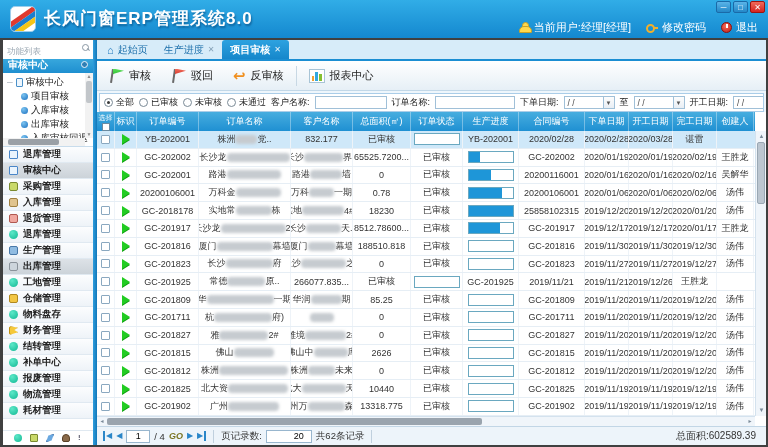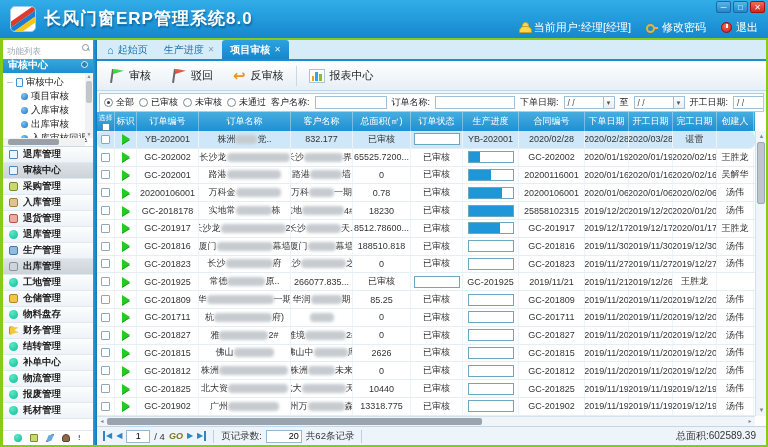--- a/index.html
+++ b/index.html
@@ -1,18 +1,18 @@
 <!DOCTYPE html>
 <html><head>
 <meta charset="utf-8">
 <style>
 *{margin:0;padding:0;box-sizing:border-box;}
 html,body{width:768px;height:447px;overflow:hidden;}
 body{font-family:"Liberation Sans","DejaVu Sans",sans-serif;}
-.window{position:relative;width:768px;height:447px;background:#84cc16;overflow:hidden;}
+.window{position:relative;width:768px;height:447px;background:#404040;overflow:hidden;}
 
 .titlebar{position:absolute;left:0;top:0;right:0;height:38px;background:linear-gradient(#31ade7,#1488cf);}
 .logo{position:absolute;left:10px;top:6px;width:26px;height:26px;border-radius:5px;background:#fff;border:1px solid #9ecdea;overflow:hidden;}
 .logo i{position:absolute;display:block;height:5px;width:34px;transform:rotate(-35deg);}
 .logo i:nth-child(1){background:#e03a2e;top:6px;left:-4px;}
 .logo i:nth-child(2){background:#1b7fd0;top:12px;left:-4px;}
 .logo i:nth-child(3){background:#f5c518;top:18px;left:-4px;}
 .app-title{position:absolute;left:44px;top:7px;font-size:17px;font-weight:bold;color:#fff;letter-spacing:1px;text-shadow:1px 2px 2px rgba(0,60,110,.55);}
 .win-controls{position:absolute;right:3px;top:1px;display:flex;gap:2px;}
 .win-btn{width:15px;height:12px;font-size:8px;line-height:11px;text-align:center;color:#fff;border:1px solid #1a6aa8;background:linear-gradient(#5ab4e8,#2388c8);border-radius:2px;}
@@ -104,40 +104,40 @@
 .datebox{width:40px;height:13px;border:1px solid #a0c0d8;font-size:8.5px;color:#444;padding-left:3px;line-height:12px;background:#fff;}
 .datedd{width:11px;height:13px;border:1px solid #a0c0d8;border-left:none;background:linear-gradient(#fdfdfd,#e8eef4);font-size:6px;color:#555;text-align:center;line-height:12px;}
 
 .grid{flex:1;position:relative;background:#fff;overflow:hidden;
   --cols:18px 22px 62px 92px 62px 58px 52px 56px 66px 44px 44px 44px 37px;}
 .ghead{position:absolute;left:0;top:0;right:11px;height:19px;display:grid;grid-template-columns:var(--cols);background:linear-gradient(#47addf,#1f90d2);}
 .hcell{display:flex;flex-direction:column;align-items:center;justify-content:center;color:#fff;font-size:9px;border-right:1px solid rgba(255,255,255,.35);overflow:hidden;line-height:9px;}
 .hcheck{width:8px;height:8px;background:#fff;border:1px solid #6a8aa0;margin-top:1px;}
 .gbody{position:absolute;left:0;top:19px;right:11px;bottom:10px;overflow:hidden;}
 .grow{display:grid;grid-template-columns:var(--cols);height:17.8px;background:#fff;border-bottom:1px solid #e6eef5;}
-.grow.selected{background:#cfe8f9;border-radius:6px;}
+.grow.selected{background:#cfe8f9;}
 .gcell{display:flex;align-items:center;justify-content:center;font-size:9px;color:#333;border-right:1px solid #eef3f8;overflow:hidden;white-space:nowrap;padding:0 1px;}
 .cb{width:9px;height:9px;background:#fff;border:1px solid #8aa8c0;border-radius:1px;}
 .tri{width:0;height:0;border-left:8px solid #22cc22;border-top:5px solid transparent;border-bottom:5px solid transparent;filter:drop-shadow(0 1px 0 #0a9a0a);}
 .blur{display:inline-block;height:9px;border-radius:4px;background:#c6cbd0;filter:blur(1.5px);vertical-align:middle;flex:0 0 auto;}
 .pbar{width:46px;height:12px;border:1px solid #6aa8c0;background:#fff;}
 .pfill{height:100%;background:#1e96d8;}
 .gvscroll{position:absolute;right:0;top:19px;bottom:10px;width:11px;background:#f0f5fa;border-left:1px solid #d4e2ee;}
 .gvscroll .ar{position:absolute;left:0;width:11px;font-size:6px;color:#7a8a98;text-align:center;line-height:9px;}
 .gvscroll .thumb{position:absolute;left:1px;right:1px;top:11px;height:62px;background:#bcc6d0;border:1px solid #9aa8b4;border-radius:2px;}
 .ghscroll{position:absolute;left:0;right:11px;bottom:0;height:10px;background:#f0f5fa;border-top:1px solid #d4e2ee;}
 .ghscroll .thumb{position:absolute;top:1px;bottom:1px;left:10px;width:57%;background:#9aa4ae;border-radius:2px;}
 .ghscroll .ar{position:absolute;top:0;width:10px;font-size:6px;color:#7a8a98;text-align:center;line-height:9px;}
 
 .pagebar{flex:0 0 19px;background:#edf4fa;border-top:1px solid #c2d6e6;display:flex;align-items:center;font-size:9.5px;color:#333;padding:0 6px;gap:4px;}
 .nav{color:#2a86c8;font-size:8px;line-height:10px;}
 .nav.bar-l{border-left:2px solid #2a86c8;padding-left:1px;}
 .nav.bar-r{border-right:2px solid #2a86c8;padding-right:1px;}
 .pg-input{width:24px;height:13px;border:1px solid #98b6ce;text-align:center;font-size:9px;background:#fff;}
-.pg-input.size{width:36px;padding-left:20px;}
+.pg-input.size{width:46px;padding-left:20px;}
 .go{font-weight:bold;font-style:italic;font-size:9px;color:#7a7420;}
 .pg-sep{width:1px;height:13px;background:#c0d0de;margin:0 3px;}
 .total{margin-left:auto;margin-right:4px;font-size:10px;color:#333;}
 </style>
 </head>
 <body>
 
 <div class="window">
   <div class="titlebar">
     <div class="logo">
@@ -259,25 +259,25 @@
         <div class="menu-item">
           <span class="mi dot"></span>
           <span>结转管理</span>
         </div>
         <div class="menu-item">
           <span class="mi dot"></span>
           <span>补单中心</span>
         </div>
         <div class="menu-item">
           <span class="mi dot"></span>
+          <span>报废管理</span>
+        </div>
+        <div class="menu-item">
+          <span class="mi dot"></span>
           <span>物流管理</span>
-        </div>
-        <div class="menu-item">
-          <span class="mi dot"></span>
-          <span>报废管理</span>
         </div>
         <div class="menu-item">
           <span class="mi dot"></span>
           <span>耗材管理</span>
         </div>
       </div>
     <div class="mini-icons" id="mini-icons">
         <span class="sm dot"></span>
         <span class="sm cart"></span>
         <span class="sm pen"></span>

